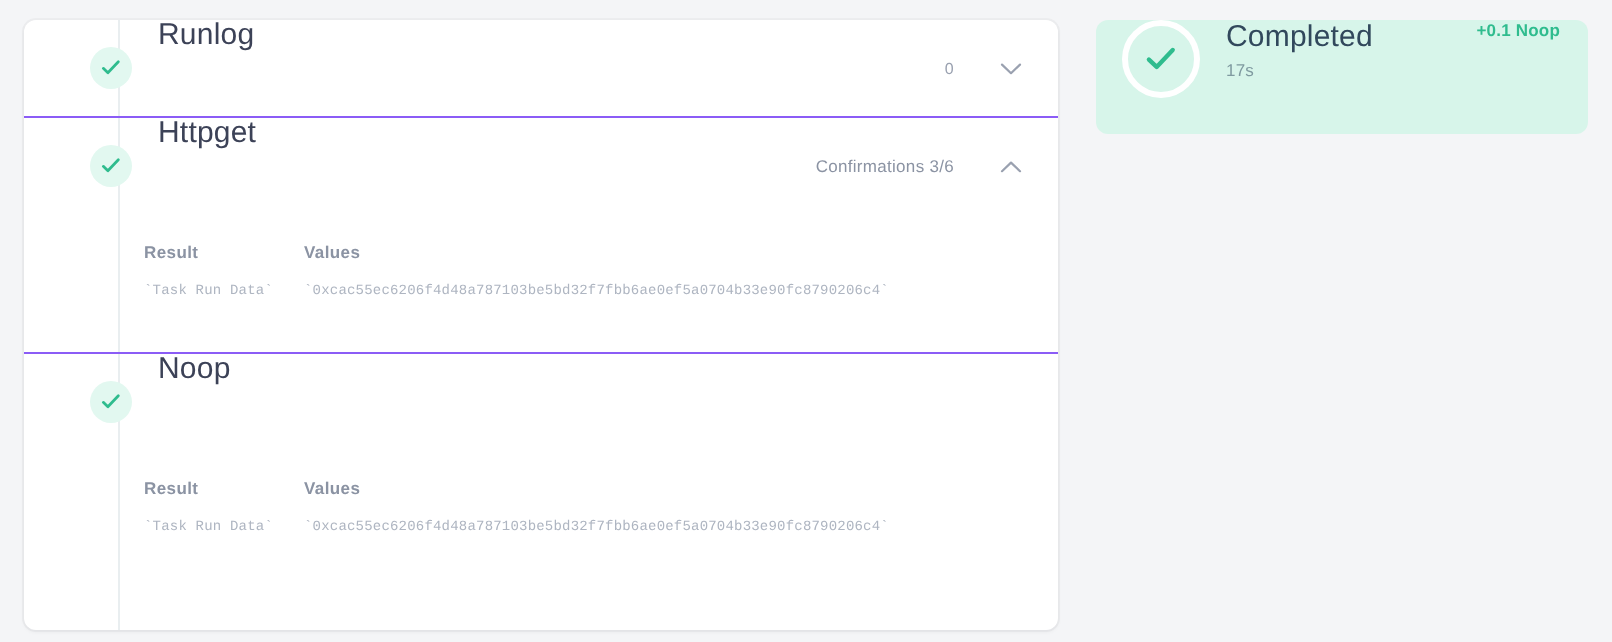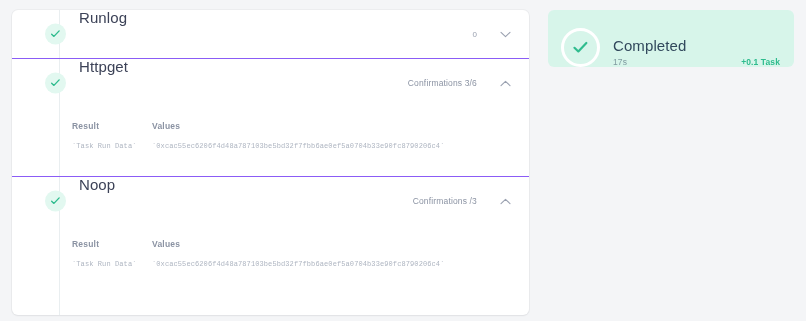--- a/index.html
+++ b/index.html
@@ -137,21 +137,21 @@
   
   #status-card {
     position: absolute;
     left: 548px;
     top: 10px;
     width: 246px;
     height: 57px;
     background: #d7f5ea;
     border-radius: 6px;
     display: flex;
-    align-items: flex-end;
+    align-items: flex-start;
     padding: 0 14px 0 13px;
     box-sizing: border-box;
   }
   .status-ring {
     width: 33px;
     height: 33px;
     border-radius: 50%;
     border: 3px solid #ffffff;
     display: flex;
     align-items: center;
@@ -240,28 +240,20 @@
   </div>
 
   <div class="step">
     <div class="step-head">
       <span class="bullet">
         <svg width="11" height="11" viewBox="0 0 12 12">
           <path d="M1.8 6.2 L4.3 8.6 L10 2.6" fill="none" stroke="#2fbc8e" stroke-width="1.5" stroke-linecap="round" stroke-linejoin="round"></path>
         </svg>
       </span>
       <span class="step-title">Noop</span>
-      <span class="step-meta">
-        <span class="meta-text">Confirmations /3</span>
-        <span class="chev">
-          <svg width="11" height="7" viewBox="0 0 11 7">
-            <path d="M1 5.6 L5.5 1.3 L10 5.6" fill="none" stroke="currentColor" stroke-width="1.1" stroke-linecap="round" stroke-linejoin="round"></path>
-          </svg>
-        </span>
-      </span>
     </div>
     <div class="step-body">
       <div class="kv">
         <div class="hd">Result</div>
         <div class="hd">Values</div>
         <div class="cell">`Task Run Data`</div>
         <div class="cell">`0xcac55ec6206f4d48a787103be5bd32f7fbb6ae0ef5a0704b33e90fc8790206c4`</div>
       </div>
     </div>
   </div>
@@ -271,14 +263,14 @@
 <div id="status-card">
   <span class="status-ring">
     <svg width="17" height="17" viewBox="0 0 18 18">
       <path d="M2.6 9.3 L6.7 13.2 L15.2 4.2" fill="none" stroke="#2fbc8e" stroke-width="2.3" stroke-linecap="round" stroke-linejoin="round"></path>
     </svg>
   </span>
   <span class="status-texts">
     <span class="status-title">Completed</span>
     <span class="status-sub">17s</span>
   </span>
-  <span class="status-amount">+0.1 Task</span>
+  <span class="status-amount">+0.1 Noop</span>
 </div>
 
 </body></html>

